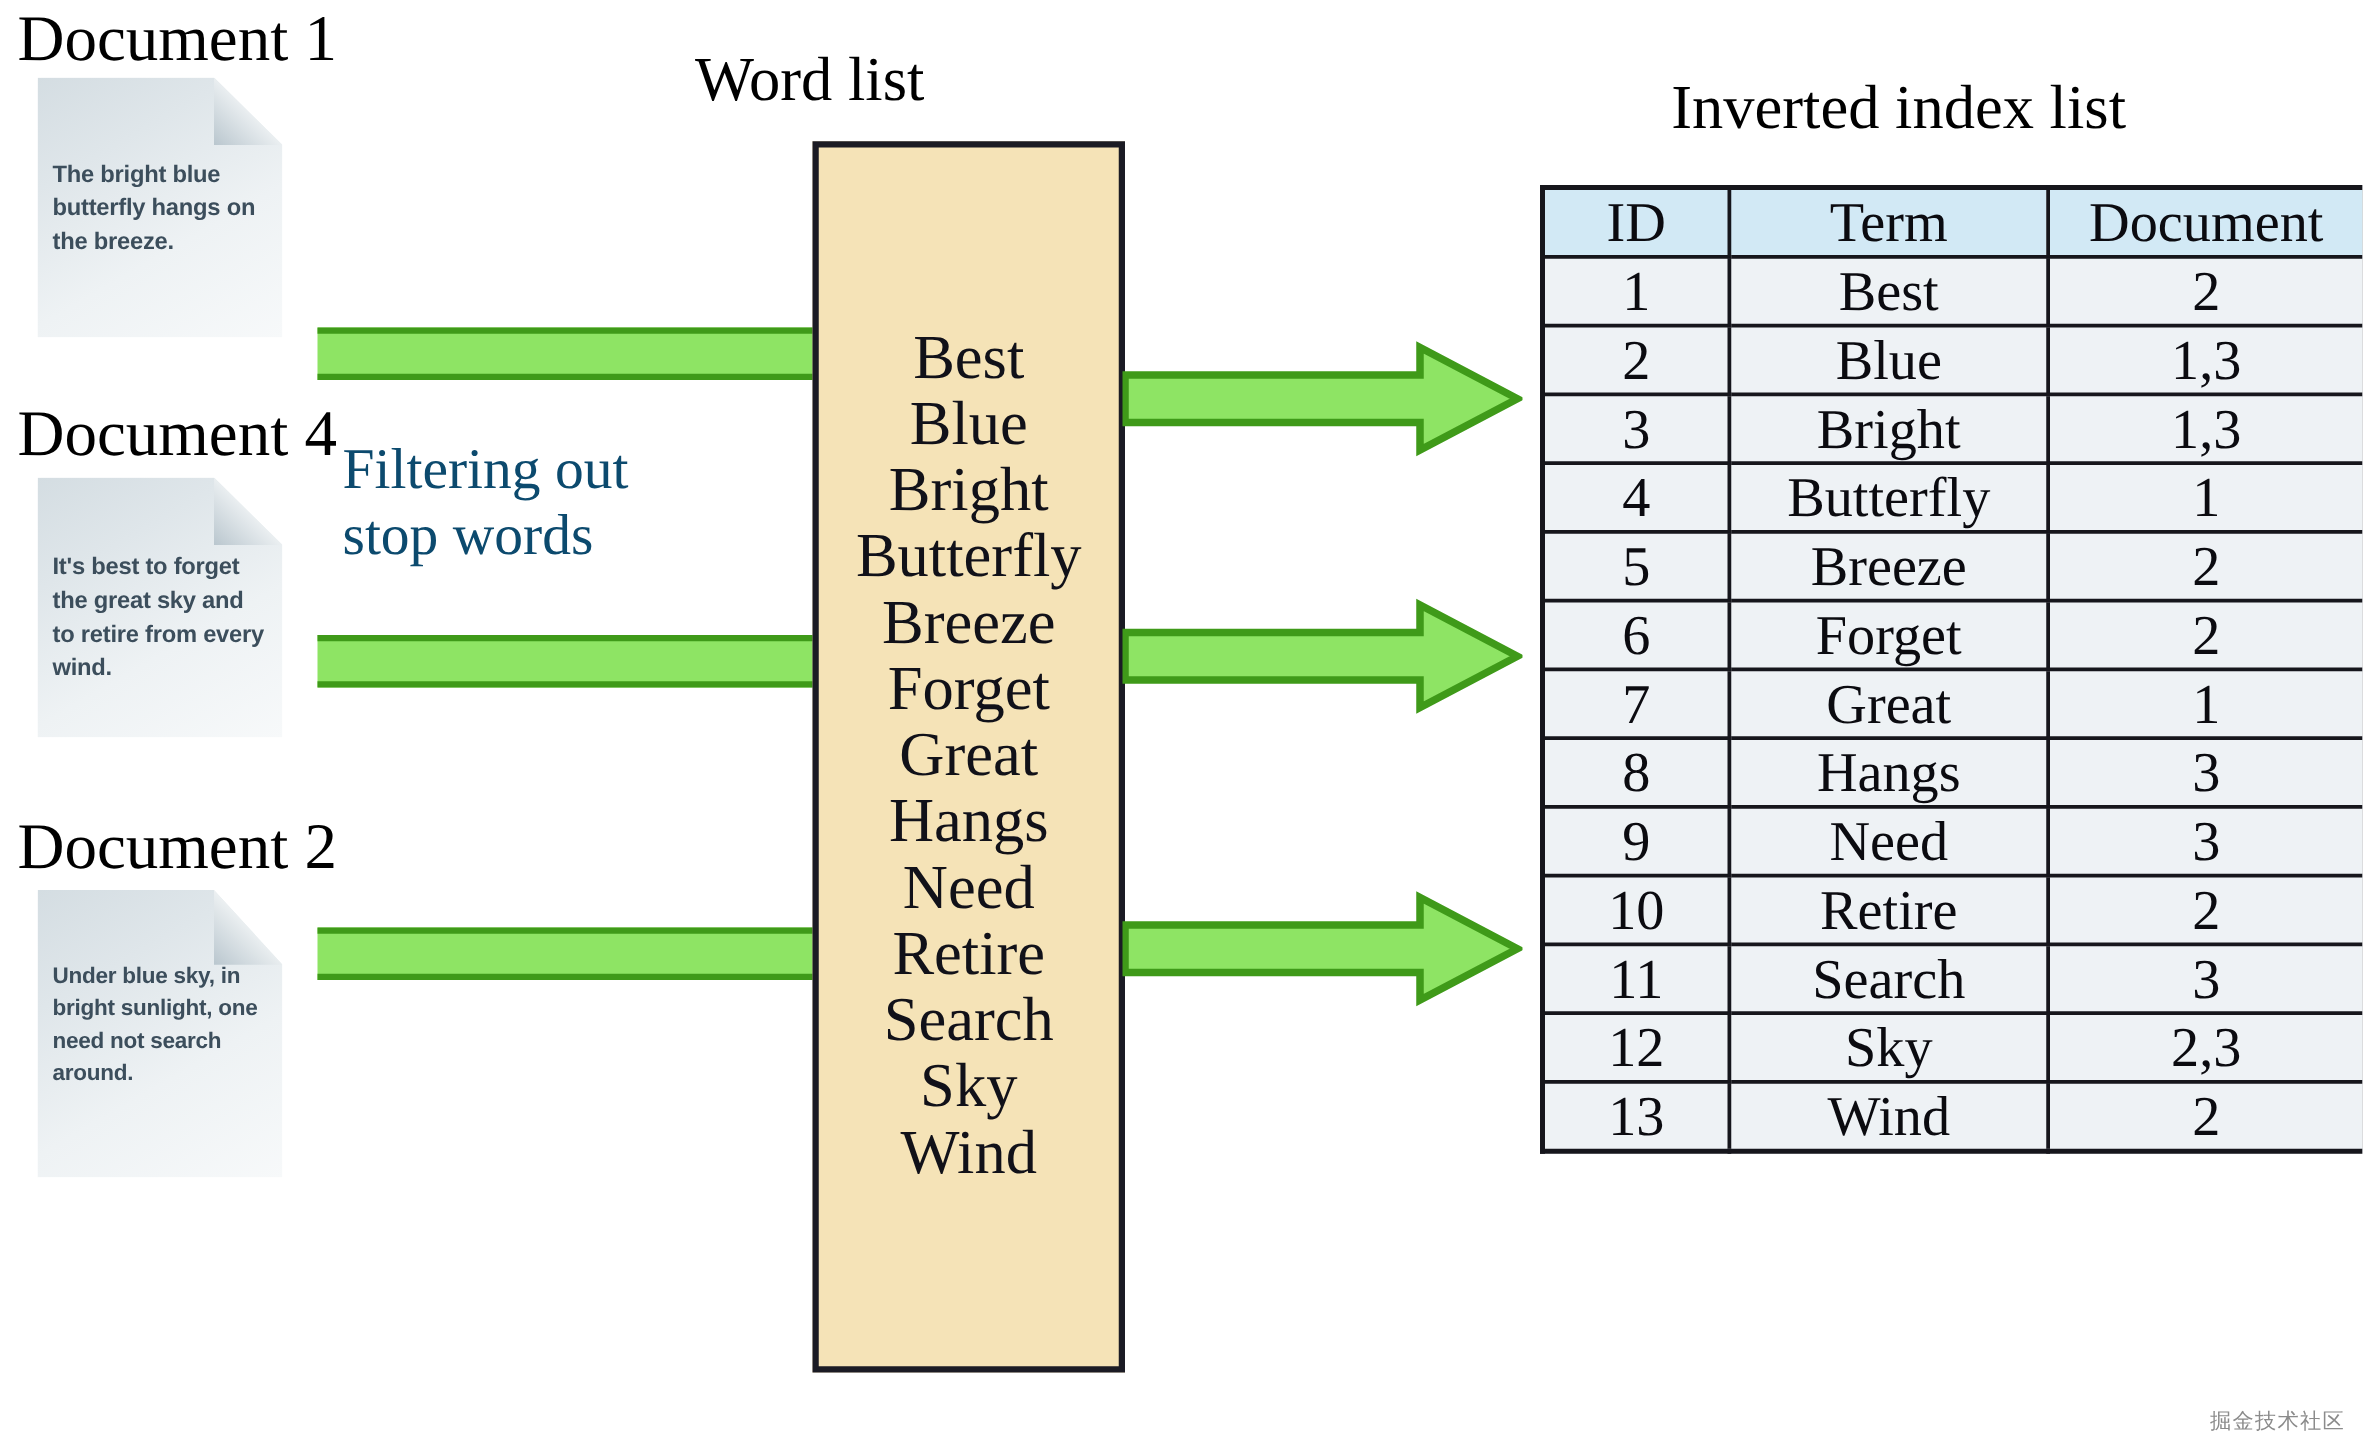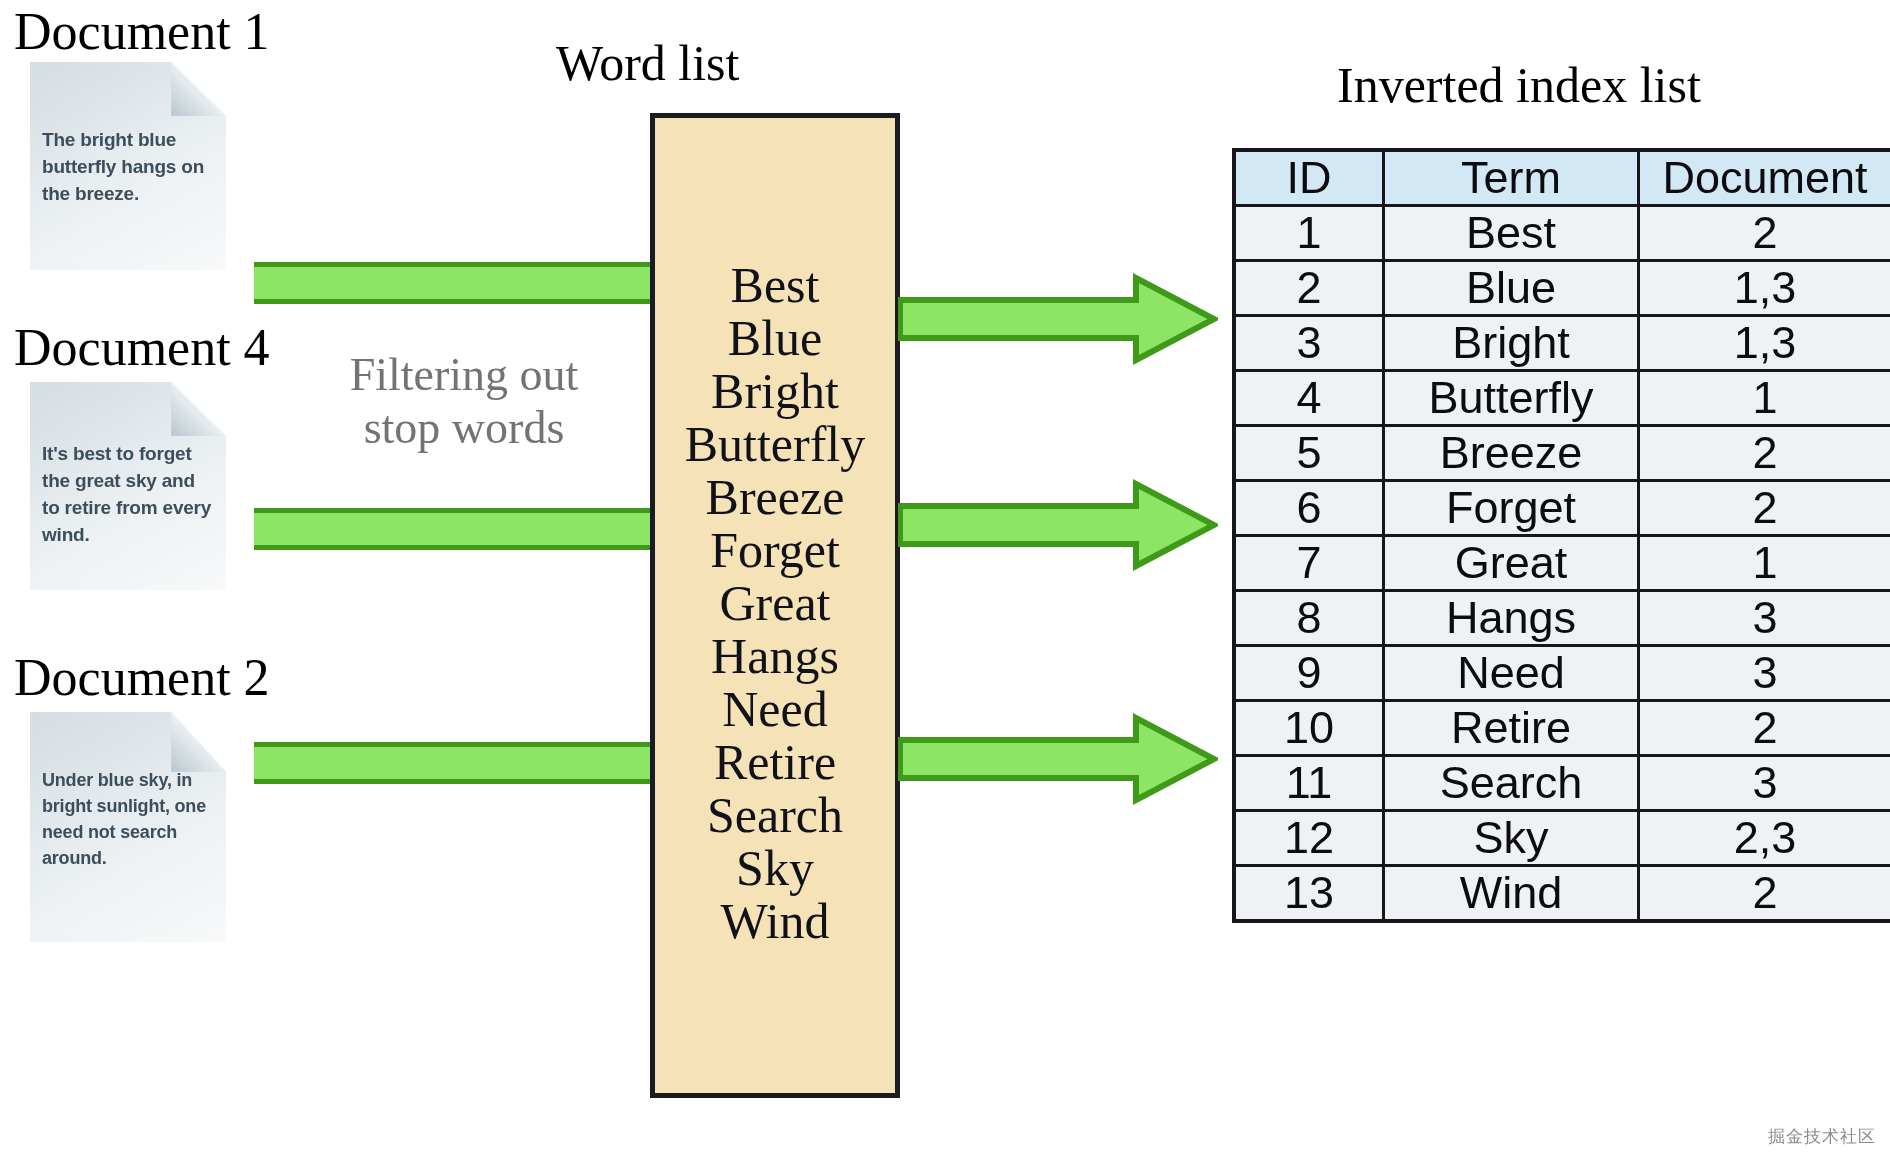--- a/index.html
+++ b/index.html
@@ -108,25 +108,25 @@
   #arrow-right-2 { left: 898px;  top: 478px; }
   #arrow-right-3 { left: 898px;  top: 712px; }
   .arrow-right svg { display: block; width: 100%; height: 100%; }
 
   
   #filter-note {
     position: absolute;
     left: 274px;
     top: 348px;
     width: 380px;
-    text-align: center;
+    text-align: left;
     font-family: "Liberation Serif", serif;
     font-size: 46px;
     line-height: 1.16;
-    color: #737373;
+    color: #0c4a6e;
   }
 
   
   #word-list-box {
     position: absolute;
     left: 650px;
     top: 113px;
     width: 250px;
     height: 985px;
     background: #f5e3b7;
@@ -155,21 +155,21 @@
     width: 648px;
     border-collapse: collapse;
     border: 4px solid #16161c;
     background: #eef2f5;
     table-layout: fixed;
   }
   #inverted-index-table th,
   #inverted-index-table td {
     border: 3px solid #16161c;
     text-align: center;
-    font-family: Liberation Sans, sans-serif;
+    font-family: Liberation Serif, serif;
     font-weight: normal;
     font-size: 45px;
     color: #0b0b10;
     height: 52px;
     padding: 0;
     overflow: hidden;
     white-space: nowrap;
   }
   #inverted-index-table thead th { background: #d2e9f5; }
   #inverted-index-table tbody td { background: #eef2f5; }

